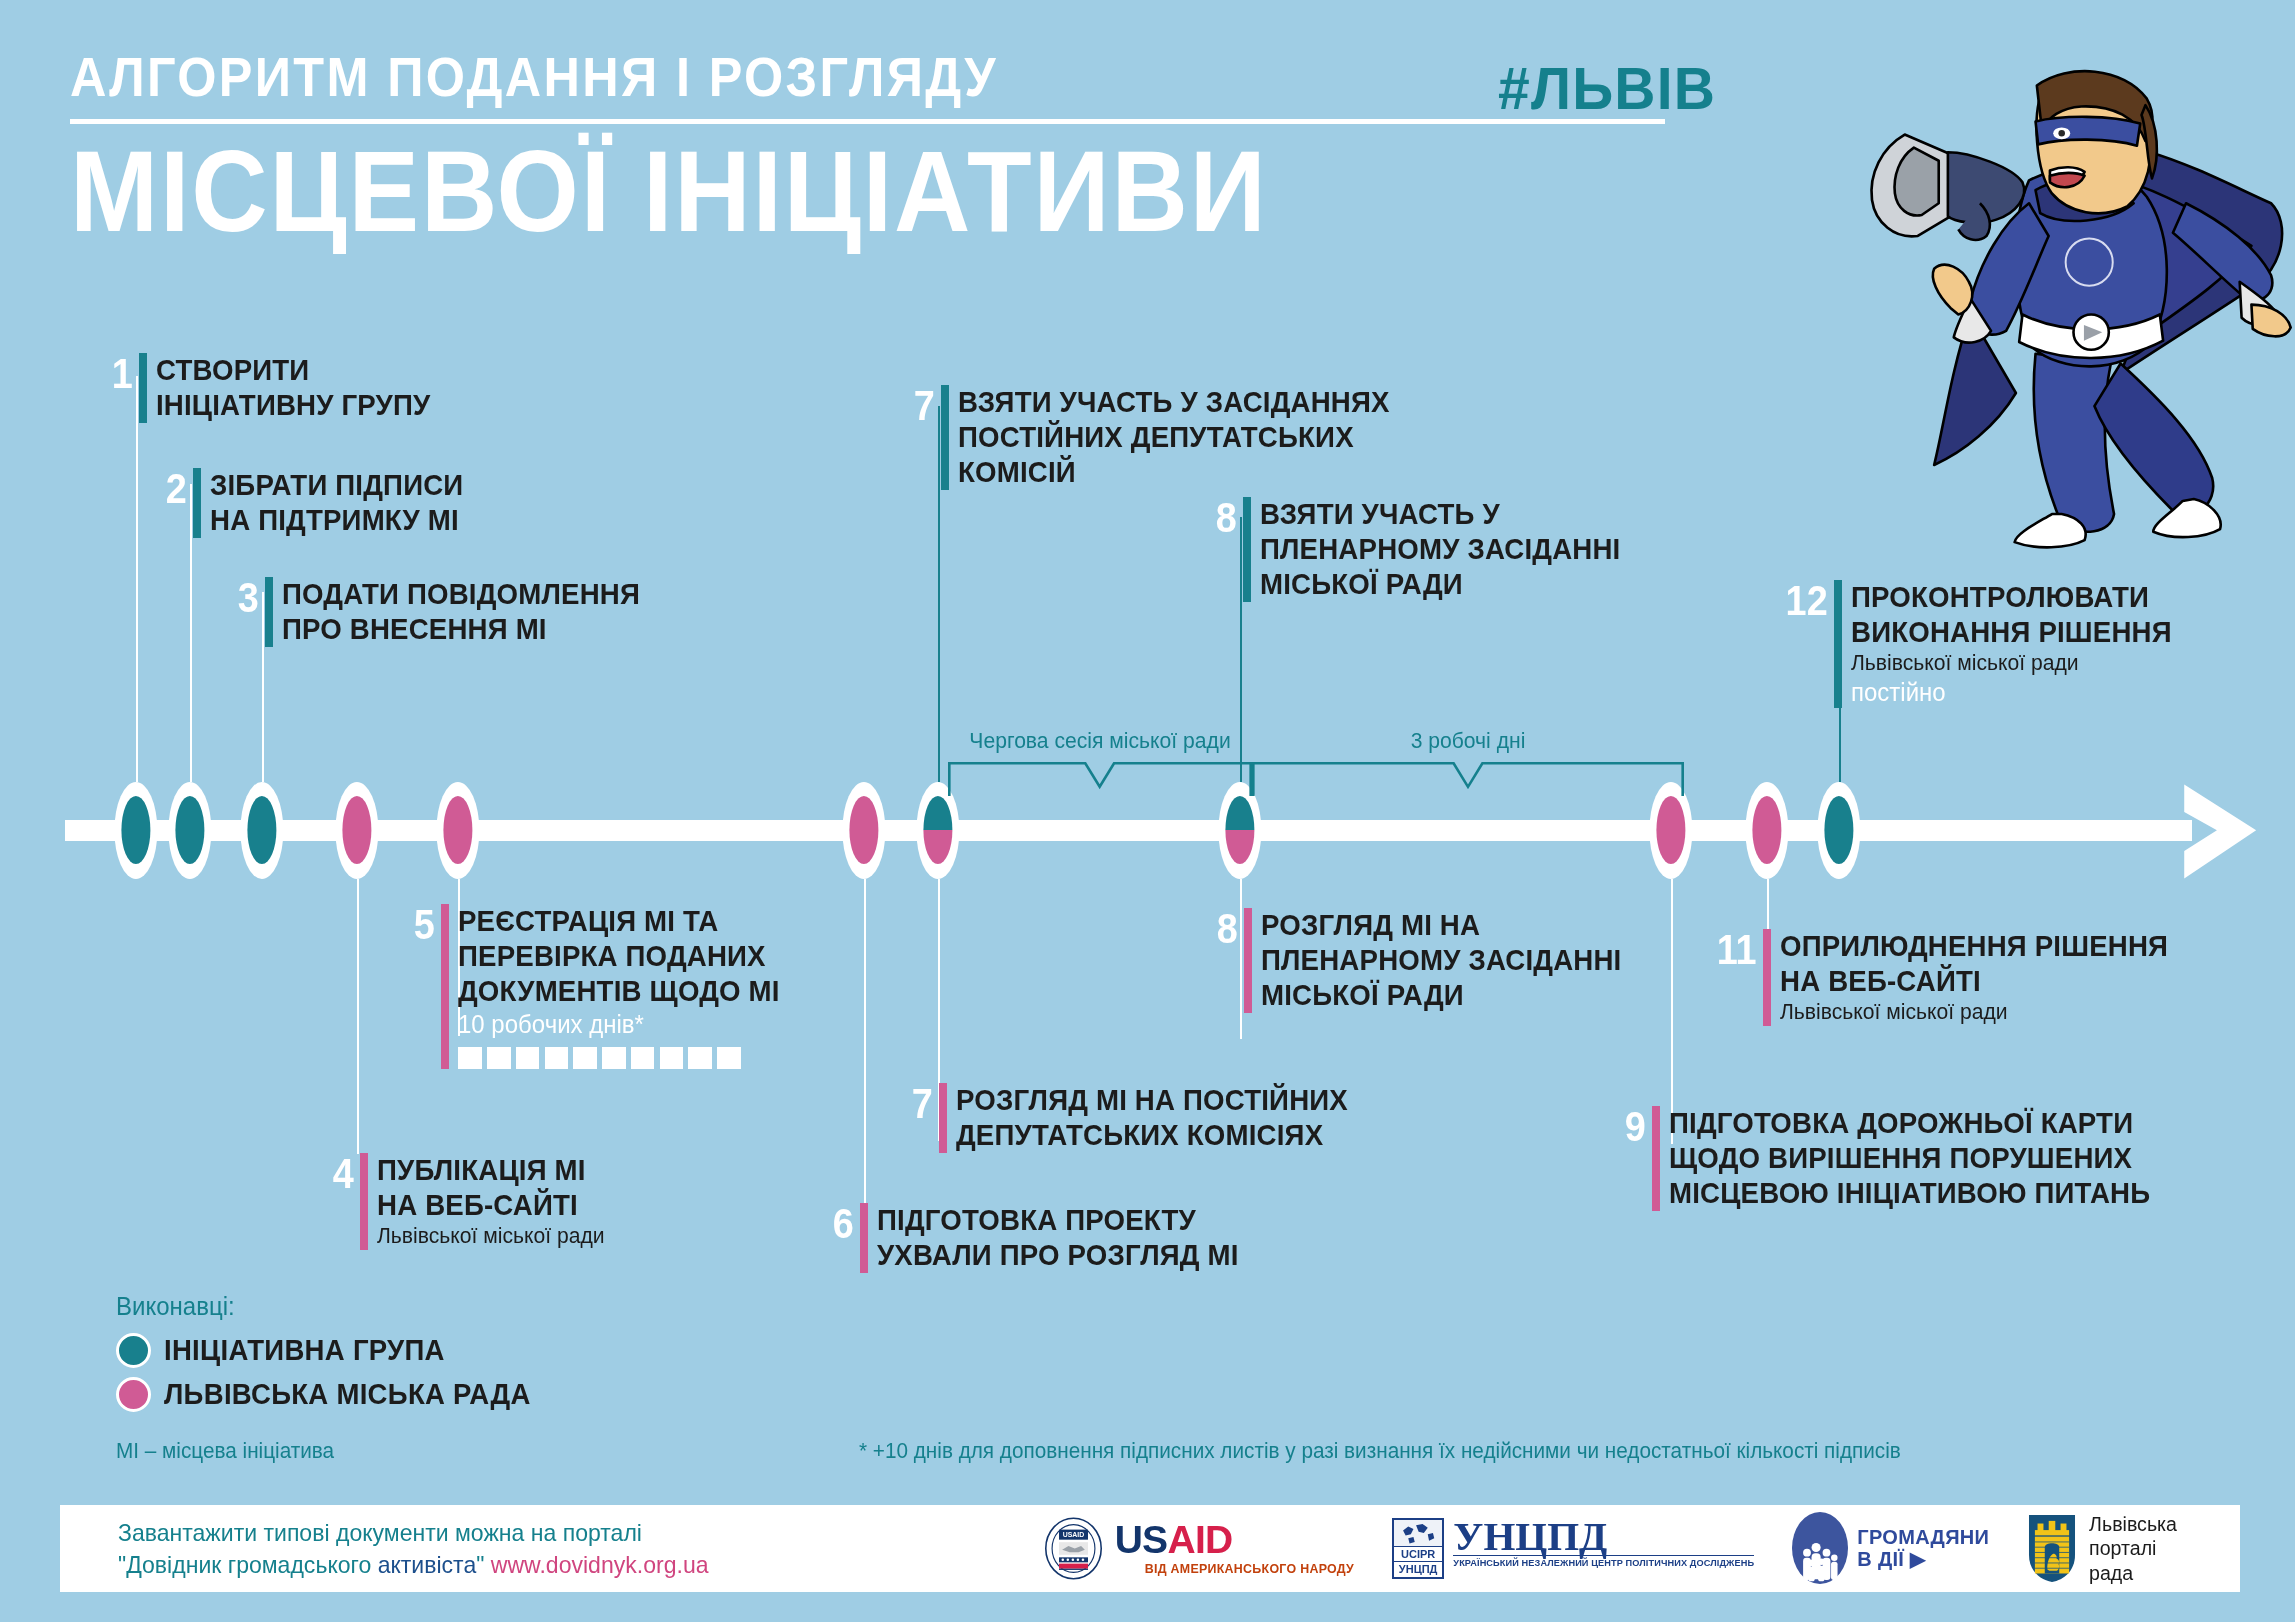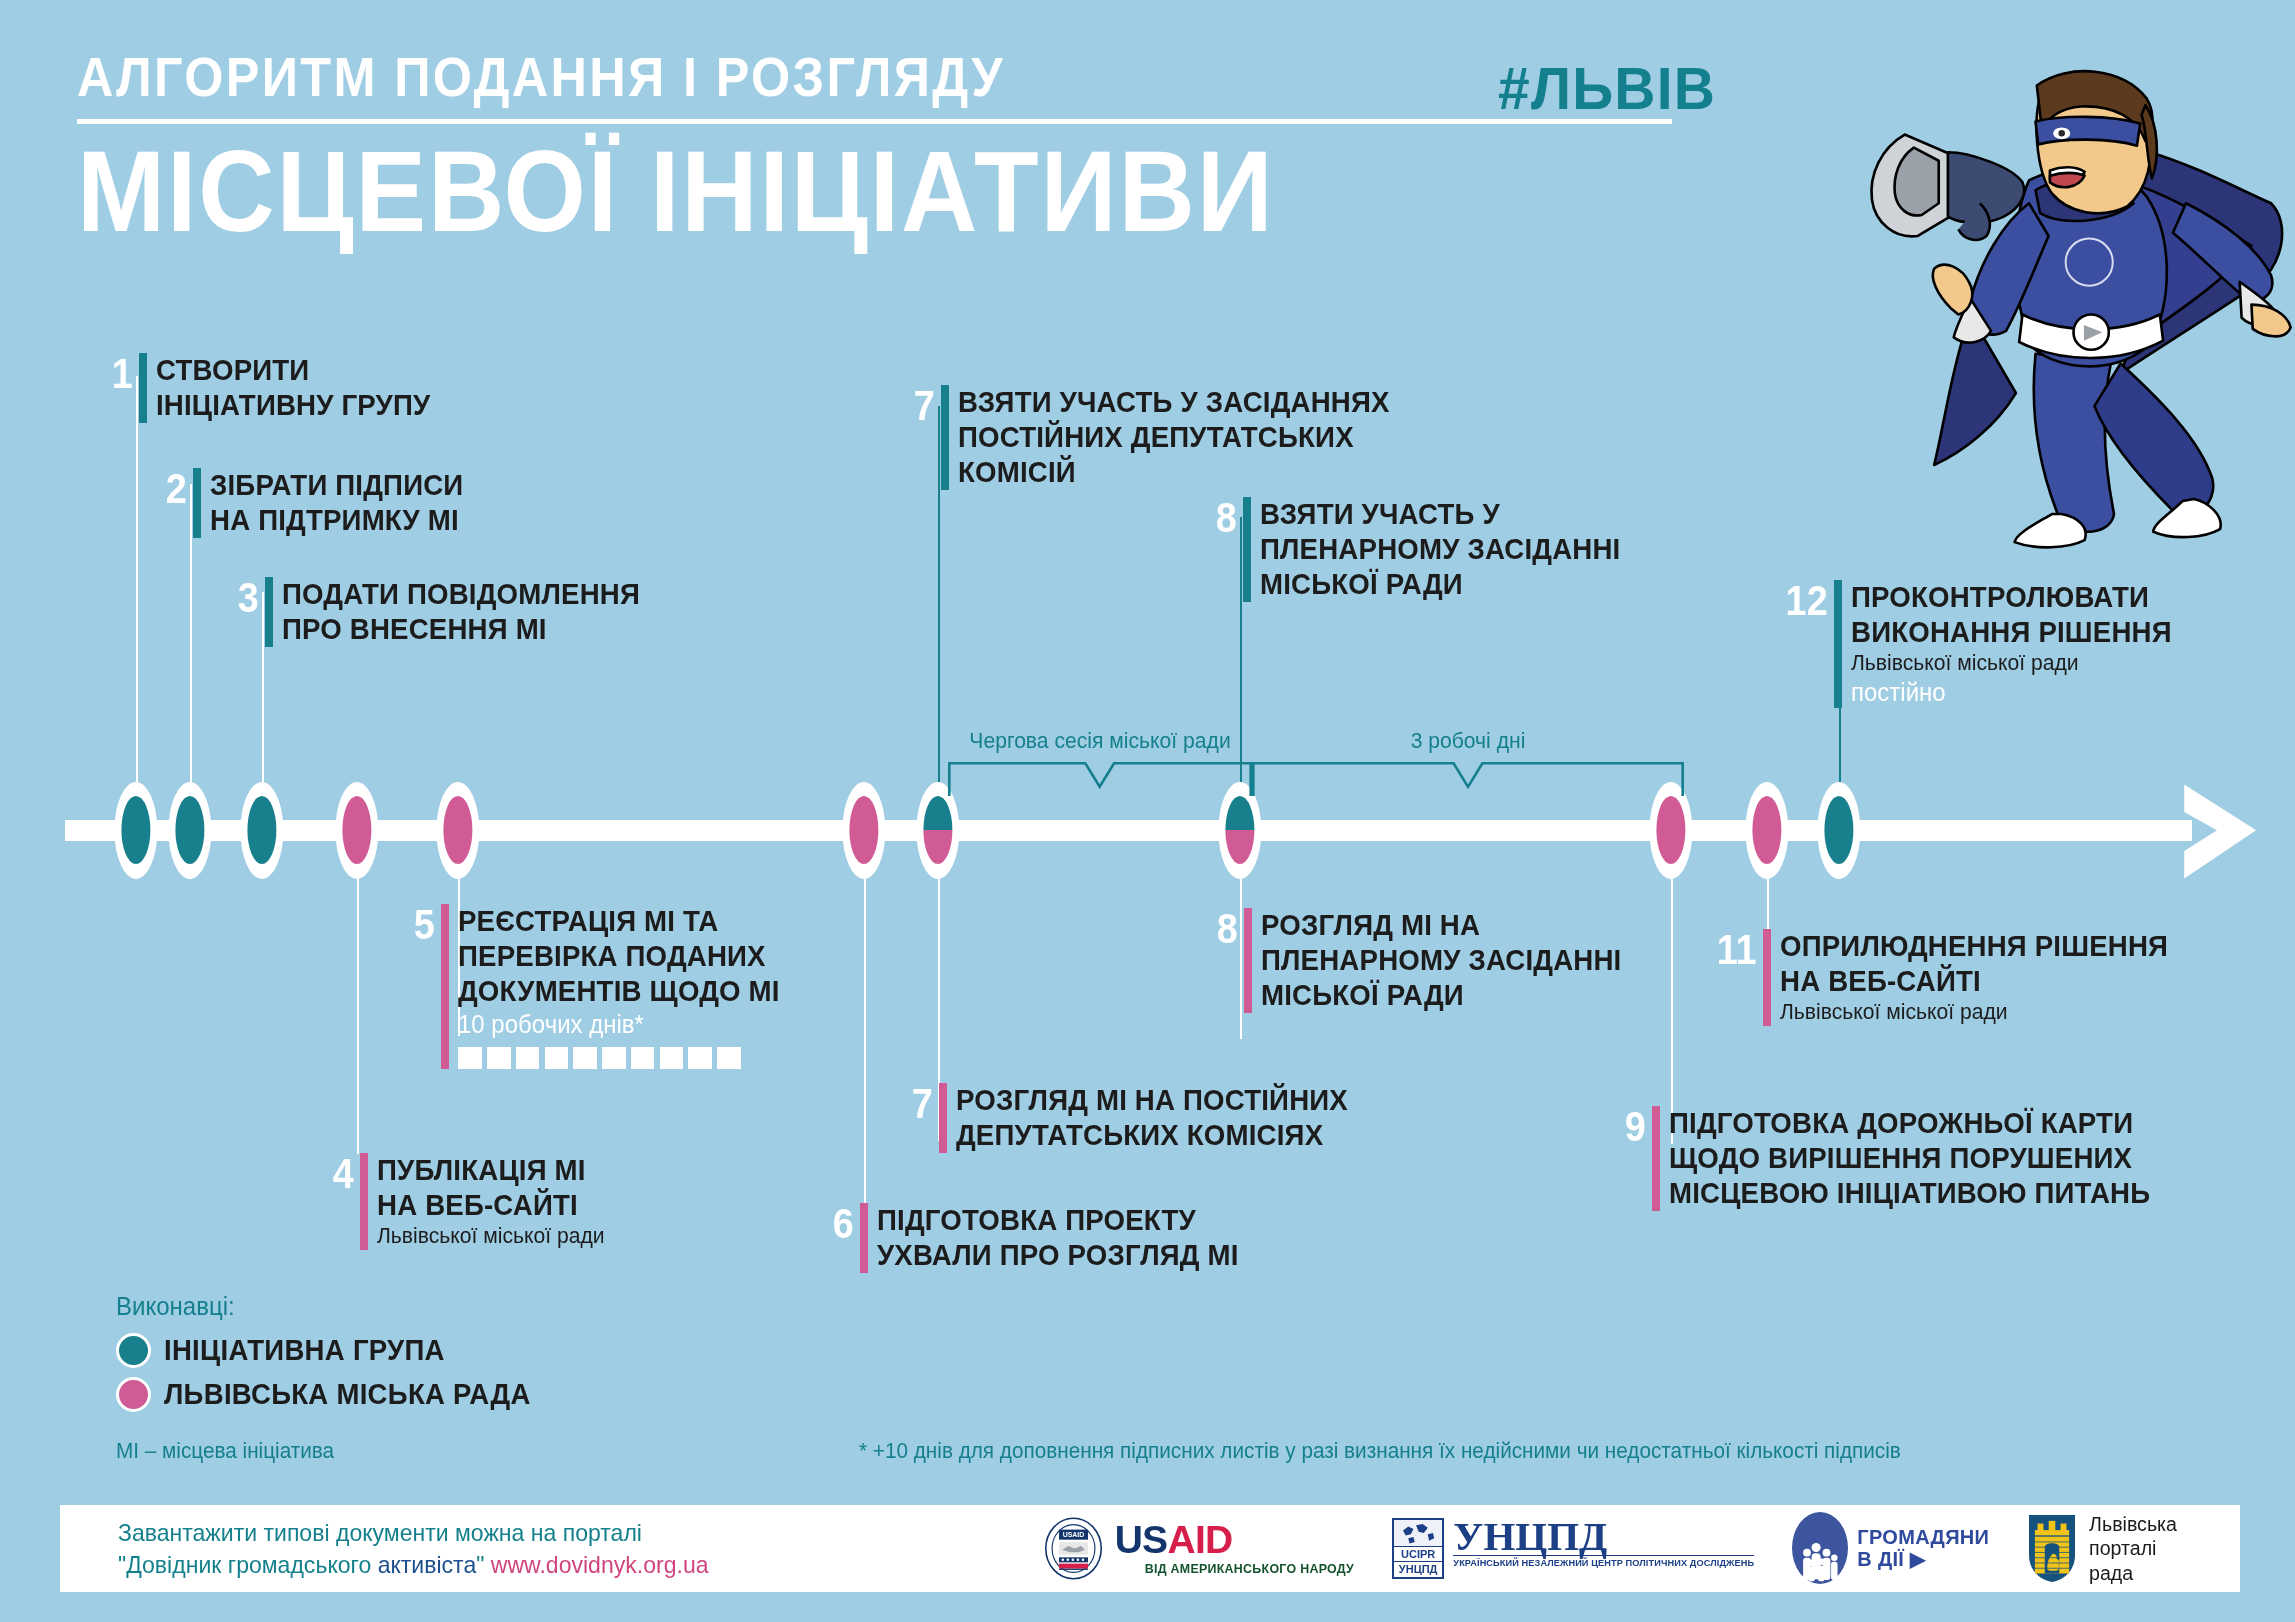--- a/index.html
+++ b/index.html
@@ -6,21 +6,21 @@
   body{
     width:2295px;height:1623px;
     background:#9fcde4;
     font-family:"Liberation Sans", sans-serif;
     overflow:hidden;
     position:relative;
   }
   .canvas{position:absolute;inset:0;}
 
   
-  .hdr{position:absolute;left:77px;top:49px;width:1616px;}
+  .hdr{position:absolute;left:70px;top:49px;width:1616px;}
   .hdr-line1{
     color:#ffffff;font-size:56px;font-weight:700;letter-spacing:2.6px;
     line-height:1;white-space:nowrap;
     transform:scaleX(.90);transform-origin:left center;
   }
   .hdr-rule{height:4.6px;background:#ffffff;width:1595px;margin-top:14.4px;}
   .hdr-line2{
     color:#ffffff;font-size:115px;font-weight:700;letter-spacing:2px;
     line-height:1.02;white-space:nowrap;margin-top:9.2px;
     transform:scaleX(.92);transform-origin:left center;
@@ -122,21 +122,21 @@
   .f-text .l2 .dk{color:#1c4f8c;}
   .f-text .l2 .tl{color:#15808d;}
   .f-text .l2 .pk{color:#d0457f;}
   .logos{margin-left:auto;display:flex;align-items:center;gap:38px;padding-right:63px;}
   .logo{display:flex;align-items:center;}
   .usaid-seal{width:63px;height:63px;}
   .usaid-txt{margin-left:9.2px;}
   .usaid-txt .big{font-size:39px;font-weight:700;line-height:.96;letter-spacing:-0.7px;}
   .usaid-txt .big .us{color:#13356b;}
   .usaid-txt .big .aid{color:#d6204b;}
-  .usaid-txt .small{color:#14532d;font-size:12.4px;font-weight:700;letter-spacing:0.3px;margin-top:2.6px;padding-left:30px;}
+  .usaid-txt .small{color:#c2410c;font-size:12.4px;font-weight:700;letter-spacing:0.3px;margin-top:2.6px;padding-left:30px;}
   .uncpd{display:flex;flex-direction:column;}
   .uncpd .top{display:flex;align-items:stretch;}
   .uncpd .box{width:48px;border:2px solid #1c3f86;display:flex;flex-direction:column;}
   .uncpd .box .map{flex:1;background:#eef2f8;display:flex;align-items:center;justify-content:center;}
   .uncpd .box .t1,.uncpd .box .t2{color:#1c3f86;font-size:11px;font-weight:700;text-align:center;border-top:1.3px solid #1c3f86;line-height:1.35;}
   .uncpd .word{color:#1c3f86;font-size:41px;font-weight:700;line-height:.92;margin-left:9.2px;font-family:"Liberation Serif",serif;}
   .uncpd .tag{color:#1c3f86;font-size:9.2px;font-weight:700;margin-left:9.2px;letter-spacing:0.1px;border-top:1.3px solid #1c3f86;padding-top:2px;}
   .gromad{display:flex;align-items:center;}
   .gromad .oval{width:56px;height:72px;border-radius:50%;background:#3d559e;display:flex;align-items:flex-end;justify-content:center;}
   .gromad .wt{margin-left:9.2px;color:#2f4a9c;font-size:20px;font-weight:700;line-height:1.1;letter-spacing:0.3px;}

